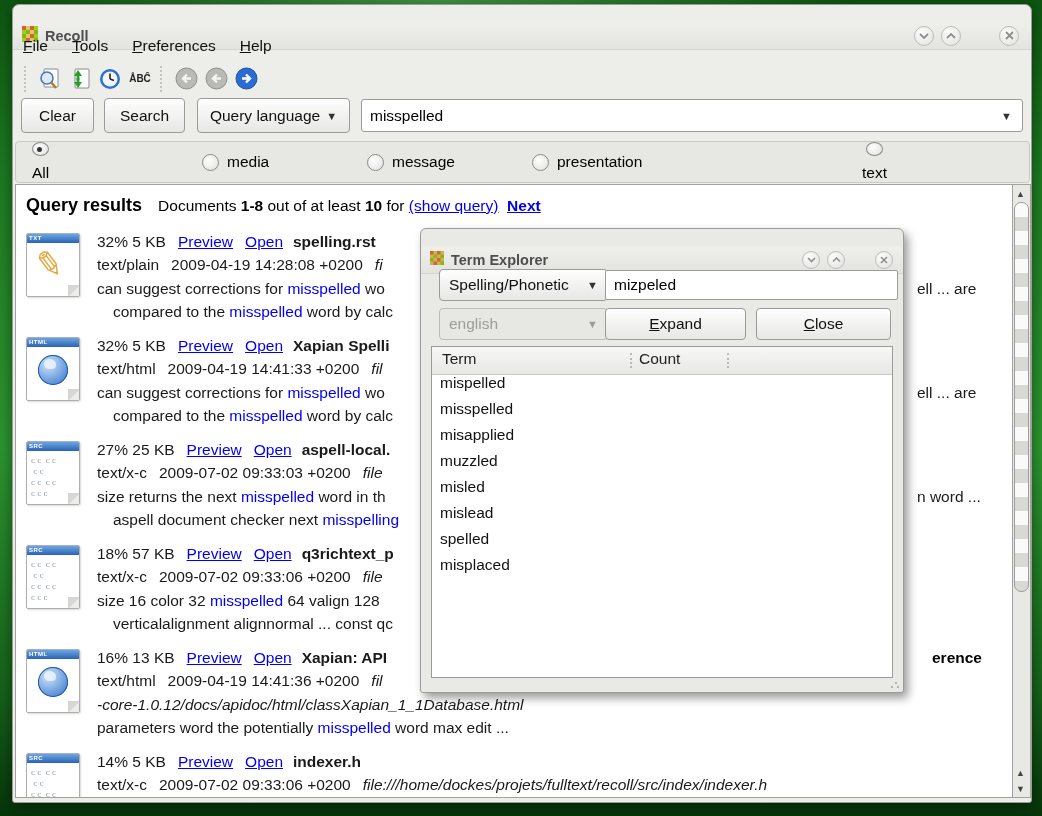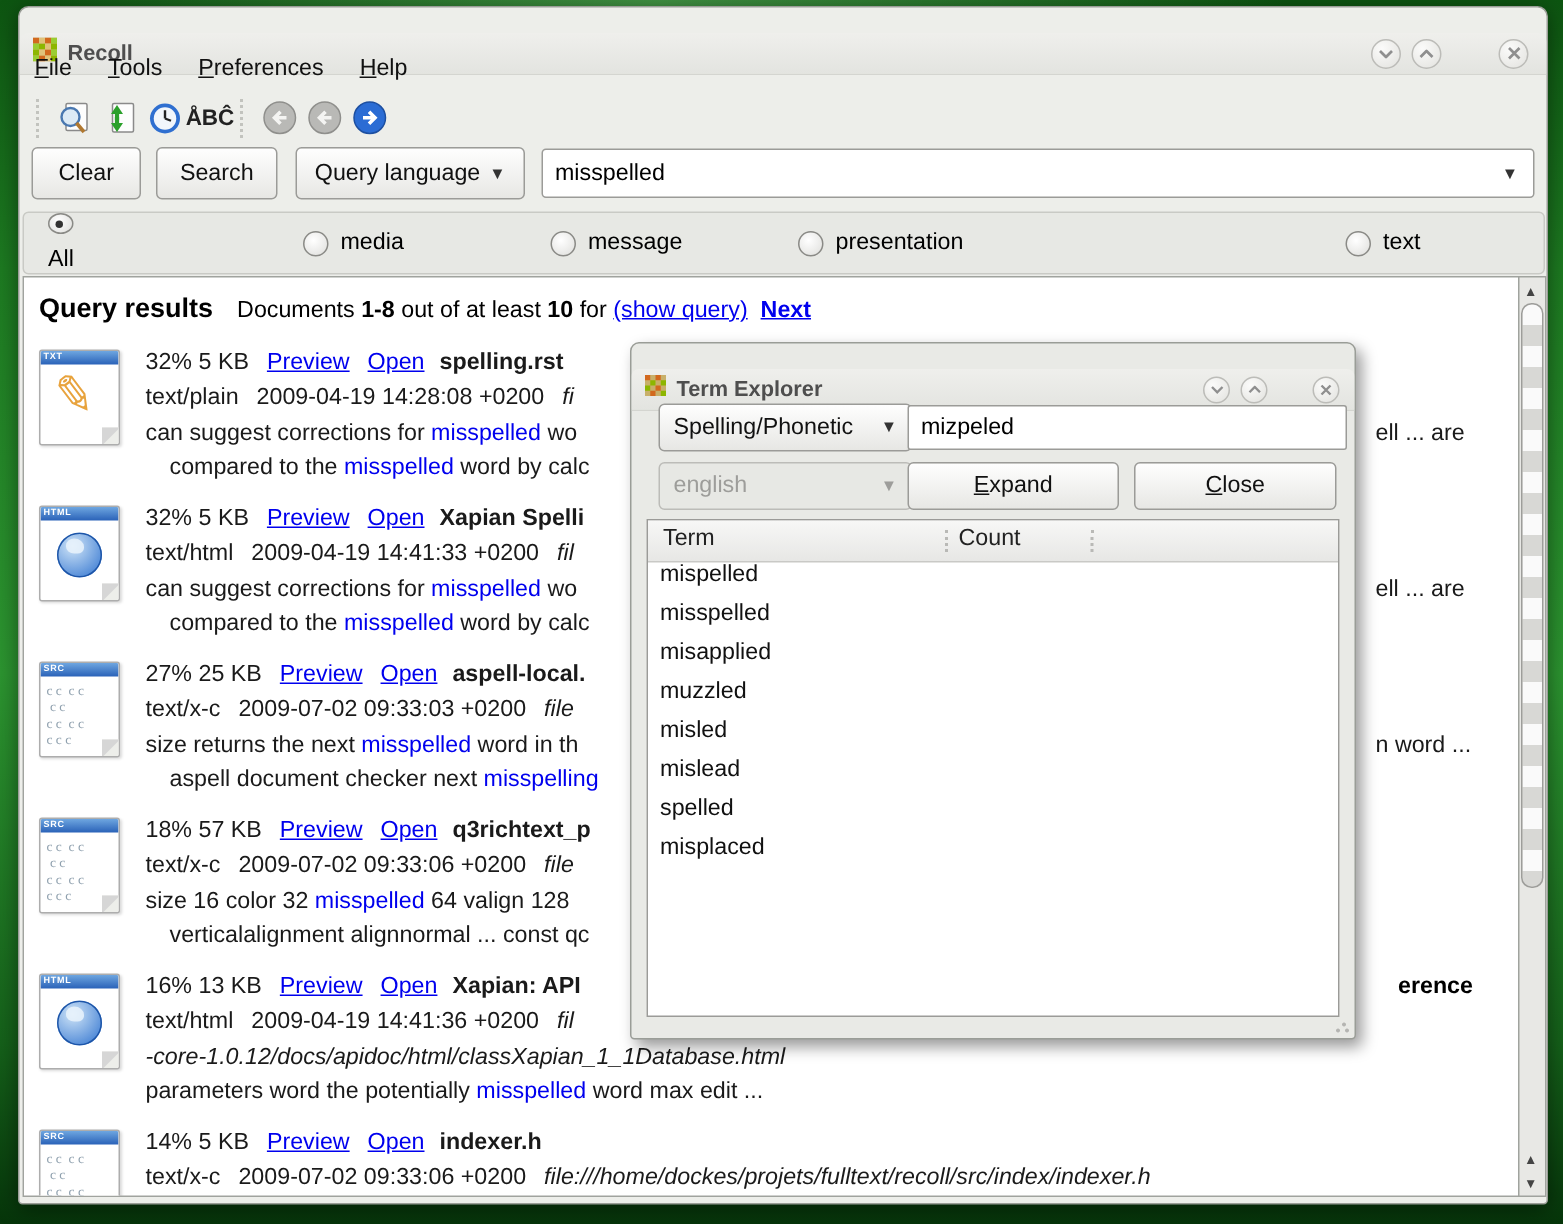--- a/index.html
+++ b/index.html
@@ -184,21 +184,21 @@
       </span>
     <span class="tbtn">
       <svg width="24" height="24">
           <circle cx="12" cy="12" r="10" fill="#2f6fd0"></circle>
         <circle cx="12" cy="12" r="7.5" fill="#f2f6fb"></circle>
         <line x1="12" y1="12" x2="12" y2="6.5" stroke="#222" stroke-width="1.6"></line>
         <line x1="12" y1="12" x2="16" y2="13.5" stroke="#222" stroke-width="1.6"></line>
         </svg>
       </span>
     <span class="tbtn">
-      <span style="font-size:15px;font-weight:bold;color:#222;letter-spacing:0">ÅBĈ</span>
+      <span style="font-size:10px;font-weight:bold;color:#222;letter-spacing:0">ÅBĈ</span>
       </span>
     <span class="tsep"></span>
     <span class="tbtn">
       <svg width="23" height="23">
           <circle cx="11.5" cy="11.5" r="10.5" fill="#b9b9b6" stroke="#8f8f8c"></circle>
         <path d="M16 11.5 L9 11.5 M12 7.5 L8 11.5 L12 15.5" stroke="#f4f4f2" stroke-width="2.4" fill="none"></path>
         </svg>
       </span>
     <span class="tbtn">
       <svg width="23" height="23">
@@ -239,21 +239,21 @@
         <span class="lbl">media</span>
       </span>
       <span class="filter-item" style="left: 351px;">
         <span class="radio"></span>
         <span class="lbl">message</span>
       </span>
       <span class="filter-item" style="left: 516px;">
         <span class="radio"></span>
         <span class="lbl">presentation</span>
       </span>
-      <span class="filter-item" style="left: 881px;">
+      <span class="filter-item" style="left: 846px; flex-direction: column;">
         <span class="radio"></span>
         <span class="lbl">text</span>
       </span>
     </div>
 
   <div class="abs" id="results">
     <div id="res-header">
       <span class="qr">Query results</span><span>Documents</span>
       <b>1-8</b>
       <span>out of at least</span>

